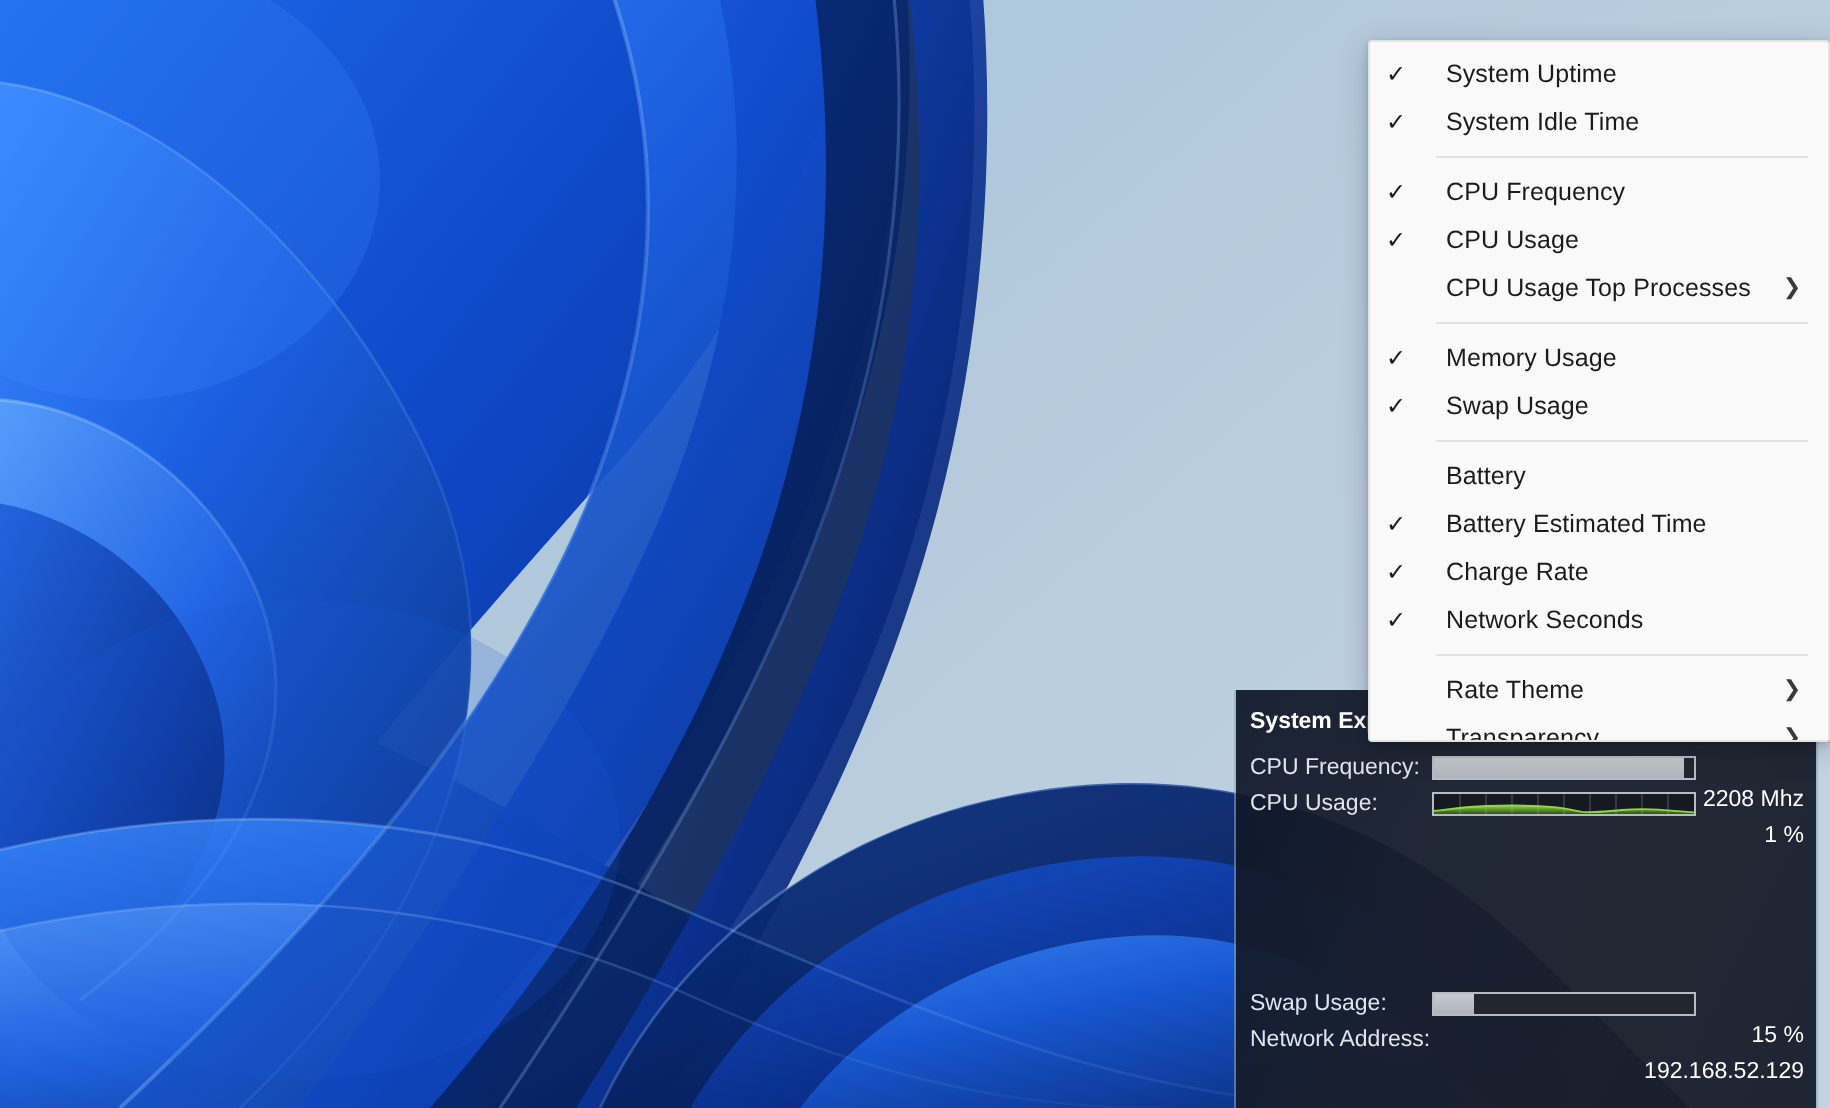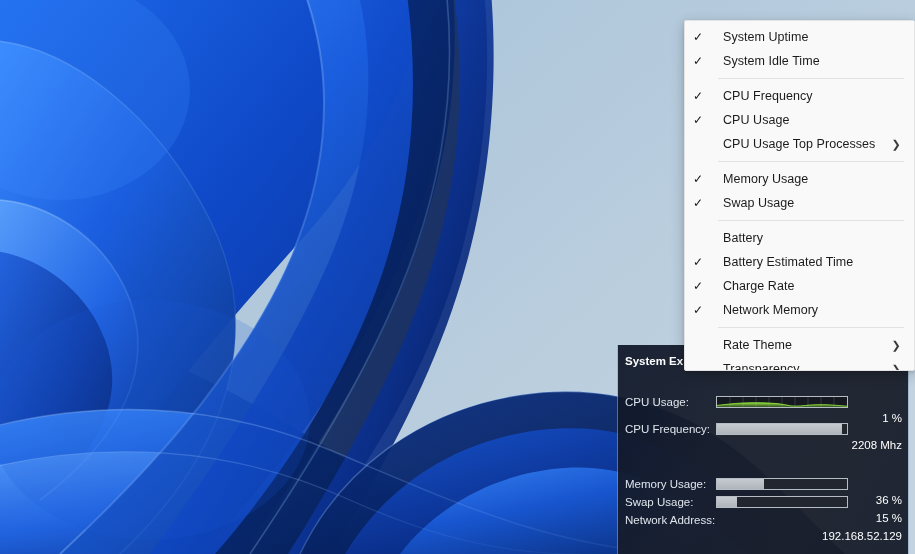--- a/index.html
+++ b/index.html
@@ -260,21 +260,21 @@
       <ellipse cx="60" cy="90" rx="130" ry="110" fill="#3e8bff" opacity="0.22"></ellipse>
       <ellipse cx="150" cy="420" rx="160" ry="120" fill="#1a5ad8" opacity="0.18"></ellipse>
     </svg>
   </div>
 
   <div id="sysmon">
     <div id="sysmon-bg"></div>
     <div id="sysmon-content">
       <div id="sysmon-title">System Exp</div>
 
-    <div class="row" style="top: 31px; margin-top: 45px;">
+    <div class="row" style="top: 31px;">
           <div class="row-label">CPU Frequency:</div>
           <div class="row-bar">
             <div class="row-bar-fill" style="width: 96%;"></div>
           </div>
           <div class="row-value">2208 Mhz</div>
         </div>
         <div class="row" style="top: 49px;">
           <div class="row-label">CPU Usage:</div>
           <div class="row-graph">
             <svg viewBox="0 0 130 10" preserveAspectRatio="none" xmlns="http://www.w3.org/2000/svg">
@@ -294,27 +294,20 @@
                 <line x1="91" y1="0" x2="91" y2="10"></line>
                 <line x1="104" y1="0" x2="104" y2="10"></line>
                 <line x1="117" y1="0" x2="117" y2="10"></line>
               </g>
               <path d="M0,10 L0,8.4 C8,7.6 16,6.4 26,6.0 C38,5.5 50,5.7 60,6.6 C66,7.2 70,8.2 74,8.9 C80,9.6 86,8.6 94,8.0 C102,7.4 112,7.6 120,8.4 L130,9.2 L130,10 Z" fill="url(#gf)"></path>
               <path d="M0,8.4 C8,7.6 16,6.4 26,6.0 C38,5.5 50,5.7 60,6.6 C66,7.2 70,8.2 74,8.9 C80,9.6 86,8.6 94,8.0 C102,7.4 112,7.6 120,8.4 L130,9.2" fill="none" stroke="#8fe03c" stroke-width="0.9" opacity="0.95"></path>
             </svg>
           </div>
           <div class="row-value">1 %</div>
         </div>
-        <div class="row" style="top: 131px;">
-          <div class="row-label">Memory Usage:</div>
-          <div class="row-bar">
-            <div class="row-bar-fill" style="width: 36%;"></div>
-          </div>
-          <div class="row-value">36 %</div>
-        </div>
         <div class="row" style="top: 149px;">
           <div class="row-label">Swap Usage:</div>
           <div class="row-bar">
             <div class="row-bar-fill" style="width: 15%;"></div>
           </div>
           <div class="row-value">15 %</div>
         </div>
         <div class="row" style="top: 167px;">
           <div class="row-label">Network Address:</div>
           <div class="row-value">192.168.52.129</div>
@@ -372,21 +365,21 @@
         <span class="menu-label">Battery Estimated Time</span>
         <span class="menu-arrow empty">❯</span>
       </div>
       <div class="menu-item">
         <span class="menu-check">✓</span>
         <span class="menu-label">Charge Rate</span>
         <span class="menu-arrow empty">❯</span>
       </div>
       <div class="menu-item">
         <span class="menu-check">✓</span>
-        <span class="menu-label">Network Memory</span>
+        <span class="menu-label">Network Seconds</span>
         <span class="menu-arrow empty">❯</span>
       </div>
       <div class="menu-sep"></div>
       <div class="menu-item">
         <span class="menu-check empty">✓</span>
         <span class="menu-label">Rate Theme</span>
         <span class="menu-arrow">❯</span>
       </div>
       <div class="menu-item">
         <span class="menu-check empty">✓</span>

